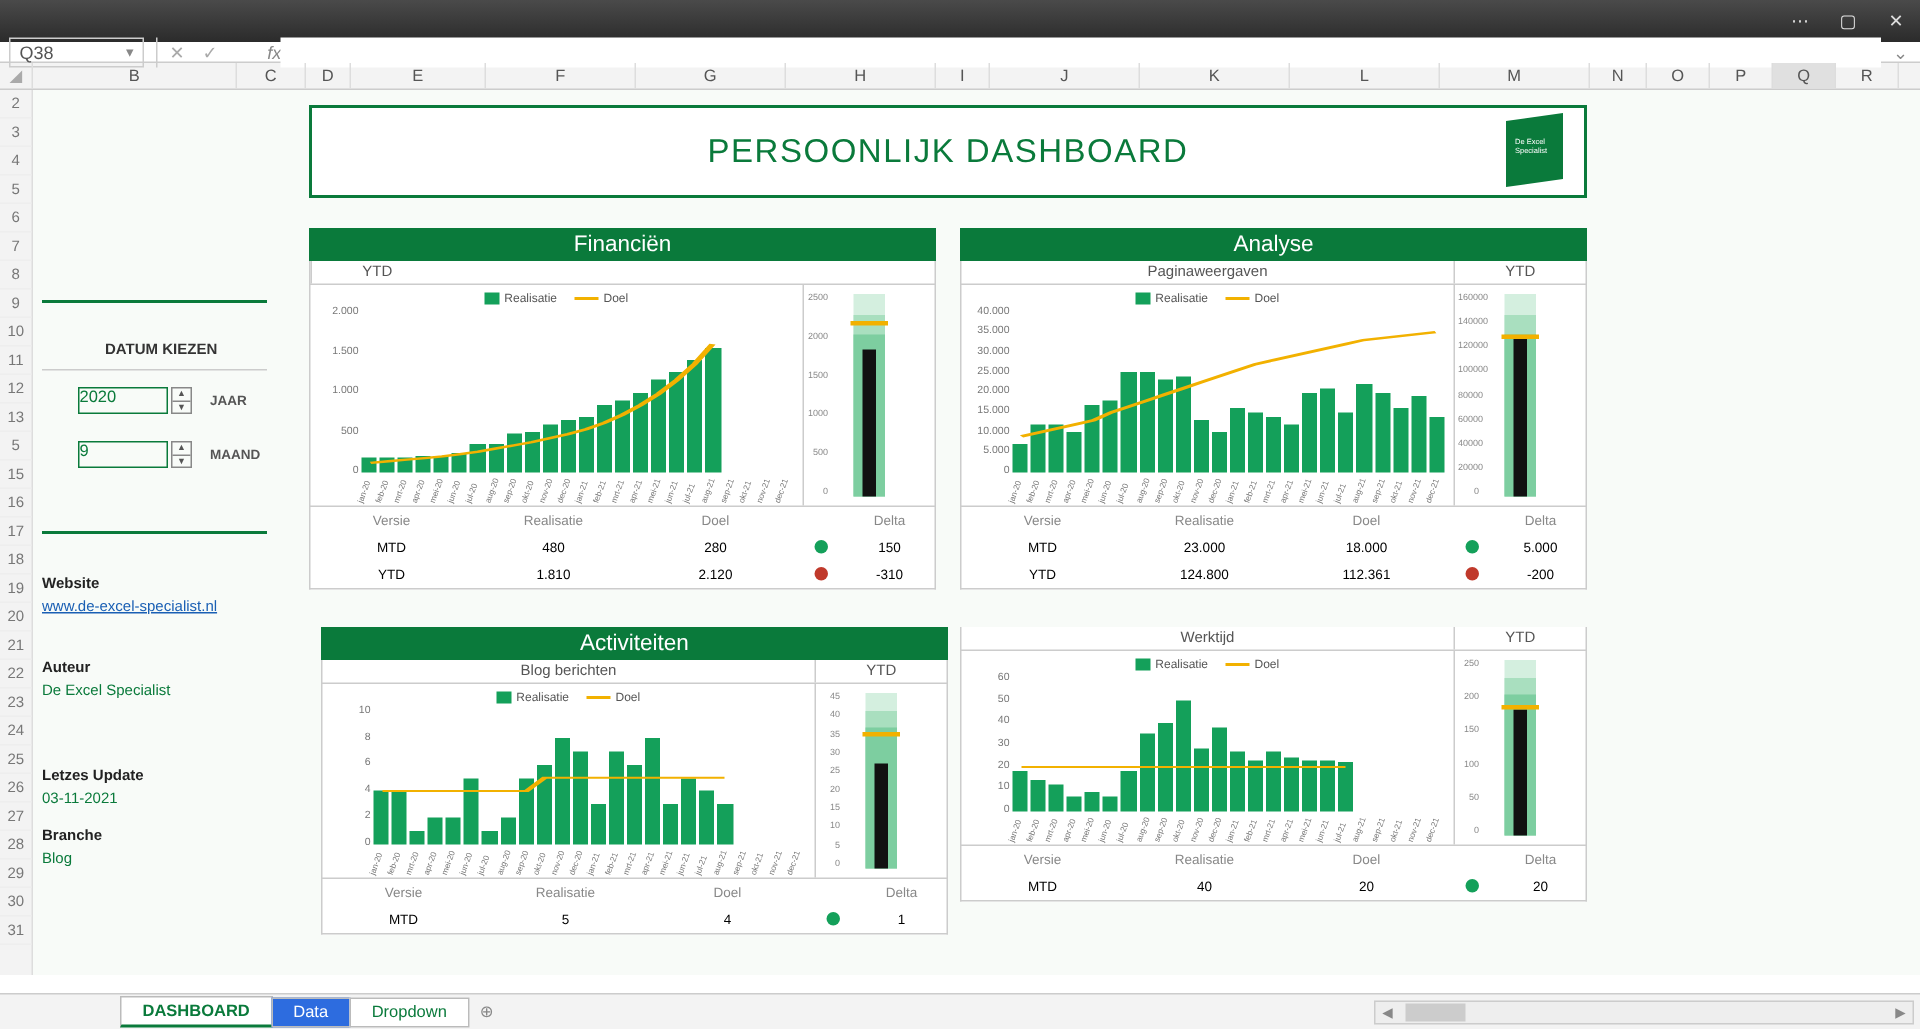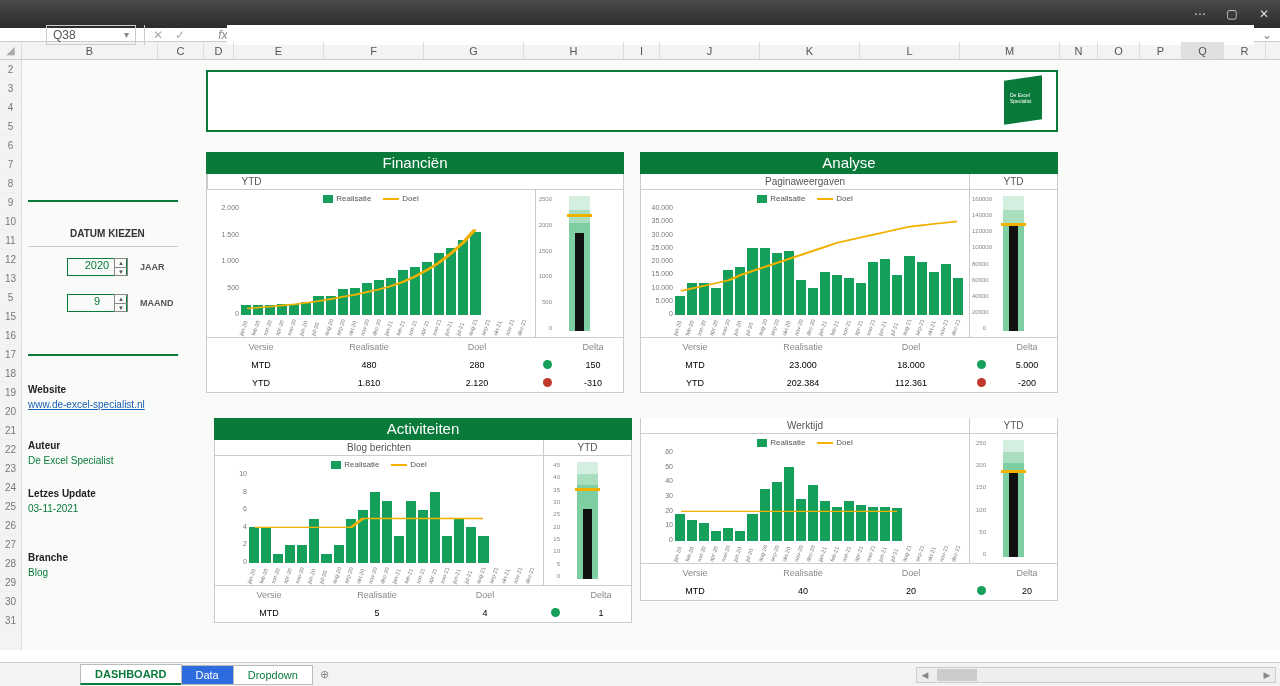--- a/index.html
+++ b/index.html
@@ -3,21 +3,21 @@
 <meta charset="utf-8">
 <style>
 * { box-sizing: border-box; margin: 0; padding: 0; font-family: 'Segoe UI', Tahoma, sans-serif; }
 body { background: #fff; width: 1280px; height: 686px; overflow: hidden; position: relative; }
 
 
 .titlebar { height: 28px; background: linear-gradient(#4a4a4a,#2b2b2b); display: flex; justify-content: flex-end; align-items: center; padding-right: 6px; gap: 12px; color: #ddd; font-size: 12px; }
 .titlebar .tbtn { width: 20px; text-align: center; cursor: default; }
 
 
-.fxrow { height: 14px; border-bottom: 1px solid #ccc; display: flex; align-items: center; font-size: 12px; background: #fff; padding-left: 40px; }
+.fxrow { height: 14px; border-bottom: 1px solid #ccc; display: flex; align-items: center; font-size: 12px; background: #fff; }
 .namebox { width: 90px; border: 1px solid #ccc; height: 20px; margin-left: 6px; display: flex; align-items: center; padding: 0 6px; color: #555; justify-content: space-between; }
 .namebox::after { content: "▾"; color: #888; font-size: 10px; }
 .fxdiv { width: 1px; height: 20px; background: #ccc; margin: 0 8px; }
 .fxicons { display: flex; gap: 12px; color: #aaa; }
 .fxlabel { font-style: italic; color: #888; margin-left: 21px; }
 .fxinput { flex: 1; height: 20px; border: none; outline: none; font-size: 12px; padding-left: 4px; }
 .fxexp { color: #888; padding: 0 8px; }
 
 
 .colhead { height: 18px; background: #f3f3f3; border-bottom: 1px solid #ccc; display: flex; font-size: 11px; color: #555; }
@@ -27,21 +27,21 @@
 
 
 .sheet { display: flex; height: 590px; background: #f6faf6; position: relative; }
 .rowhead { width: 22px; background: #f3f3f3; border-right: 1px solid #ddd; font-size: 10px; color: #777; }
 .rowhead div { height: 19px; border-bottom: 1px solid #eee; text-align: center; line-height: 19px; }
 .grid { flex: 1; position: relative; background: #f8fbf8; }
 
 .period { position: absolute; left: 14px; top: 40px; font-size: 30px; color: #0a7a3b; font-weight: 500; }
 .hr-green { position:absolute; height:2px; background:#0a7a3b; }
 .datumlbl { position:absolute; left:48px; top:168px; font-size:10px; font-weight:bold; color:#333; }
-.yrin { position:absolute; left:30px; top:198px; width:60px; height:18px; border:1px solid #0a7a3b; text-align:center; font-size:11px; color:#0a7a3b;margin-left:15px; }
+.yrin { position:absolute; left:30px; top:198px; width:60px; height:18px; border:1px solid #0a7a3b; text-align:left; font-size:11px; color:#0a7a3b; }
 .spin { position:absolute; width:14px; height:18px; border:1px solid #888; display:flex; flex-direction:column; font-size:6px; color:#555; }
 .spin div{flex:1;text-align:center;line-height:8px;border-bottom:1px solid #888;}
 .spin div:last-child{border:none;}
 .fieldlbl { position:absolute; font-size:9px; color:#555; font-weight:bold; }
 .sideblk { position:absolute; left:6px; font-size:10px; color:#0a7a3b; }
 .sidehdr { font-weight:bold; color:#222; }
 
 
 .dashhdr { position:absolute; left:184px; top:10px; width:852px; height:62px; border:2px solid #0a7a3b; background:#fff; display:flex; align-items:center; justify-content:center; }
 .dashhdr .ttl { font-size:22px; color:#0a7a3b; letter-spacing:1px; }
@@ -187,30 +187,31 @@
     <div class="fieldlbl" style="left:118px;top:238px">MAAND</div>
     <div class="hr-green" style="left:6px;top:294px;width:150px"></div>
     <div class="sideblk" style="top:324px">
       <div class="sidehdr">Website</div>
       <div style="text-decoration:underline;color:#1a5fb4;margin-top:4px">www.de-excel-specialist.nl</div>
     </div>
     <div class="sideblk" style="top:380px">
       <div class="sidehdr">Auteur</div>
       <div style="margin-top:4px;color:#0a7a3b">De Excel Specialist</div>
     </div>
-    <div class="sideblk" style="top:428px">
+    <div class="sideblk" style="top:452px">
       <div class="sidehdr">Letzes Update</div>
       <div style="margin-top:4px;color:#0a7a3b">03-11-2021</div>
     </div>
     <div class="sideblk" style="top:492px">
       <div class="sidehdr">Branche</div>
       <div style="margin-top:4px;color:#0a7a3b">Blog</div>
     </div>
 
     <div class="dashhdr">
+      <span class="ttl">PERSOONLIJK DASHBOARD</span>
       <div class="logo">
         <div class="bk"></div>
           <div class="tx">De Excel Specialist</div>
       </div>
     </div>
 
     <div id="panels">
         <div class="panel" style="left: 184px; top: 92px;">
           <div class="phead">Financiën</div>
   <div class="psub">
@@ -431,21 +432,21 @@
             </div>
     <div class="row">
               <div class="cell c1">MTD</div>
               <div class="cell c2">23.000</div>
               <div class="cell c3">18.000</div>
               <div class="cell c4"><span class="dot" style="background:#14a05a"></span></div>
               <div class="cell c5">5.000</div>
             </div>
             <div class="row">
               <div class="cell c1">YTD</div>
-              <div class="cell c2">202.384</div>
+              <div class="cell c2">124.800</div>
               <div class="cell c3">112.361</div>
               <div class="cell c4"><span class="dot" style="background:#c0392b"></span></div>
               <div class="cell c5">-200</div>
             </div>
           </div>
         </div>
         <div class="panel" style="left: 192px; top: 358px;">
           <div class="phead">Activiteiten</div>
   <div class="psub">
             <div class="l">Blog berichten</div>

